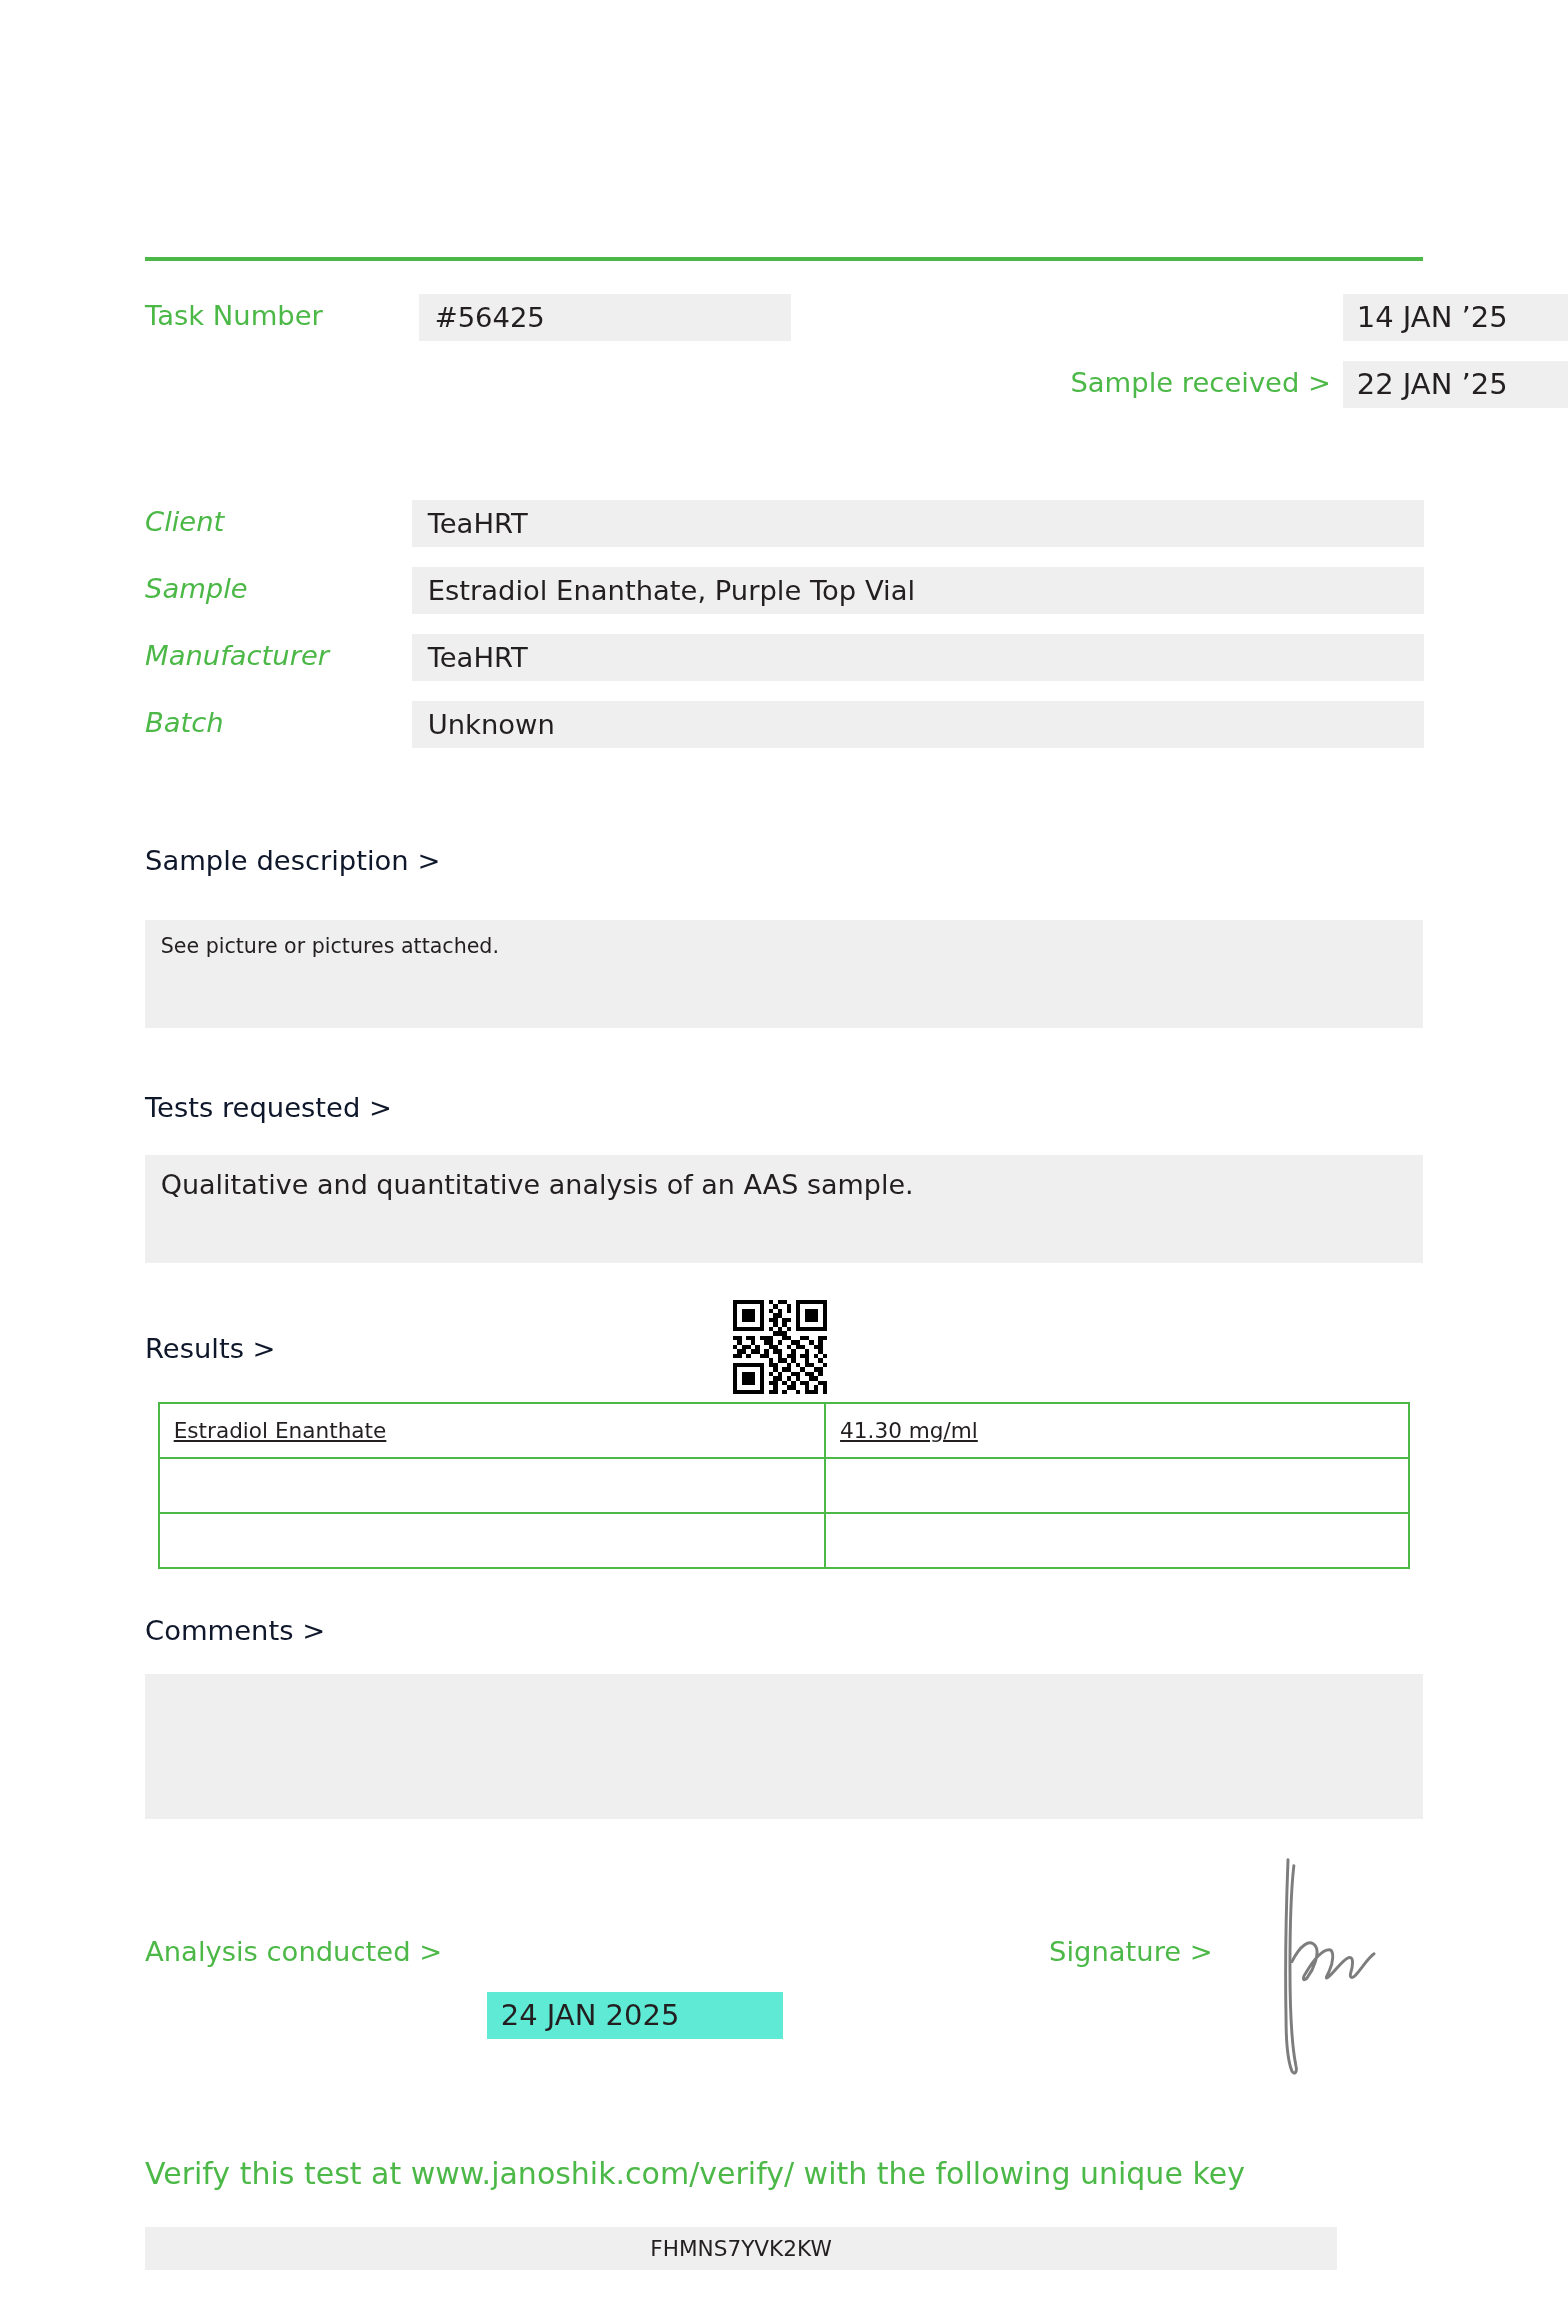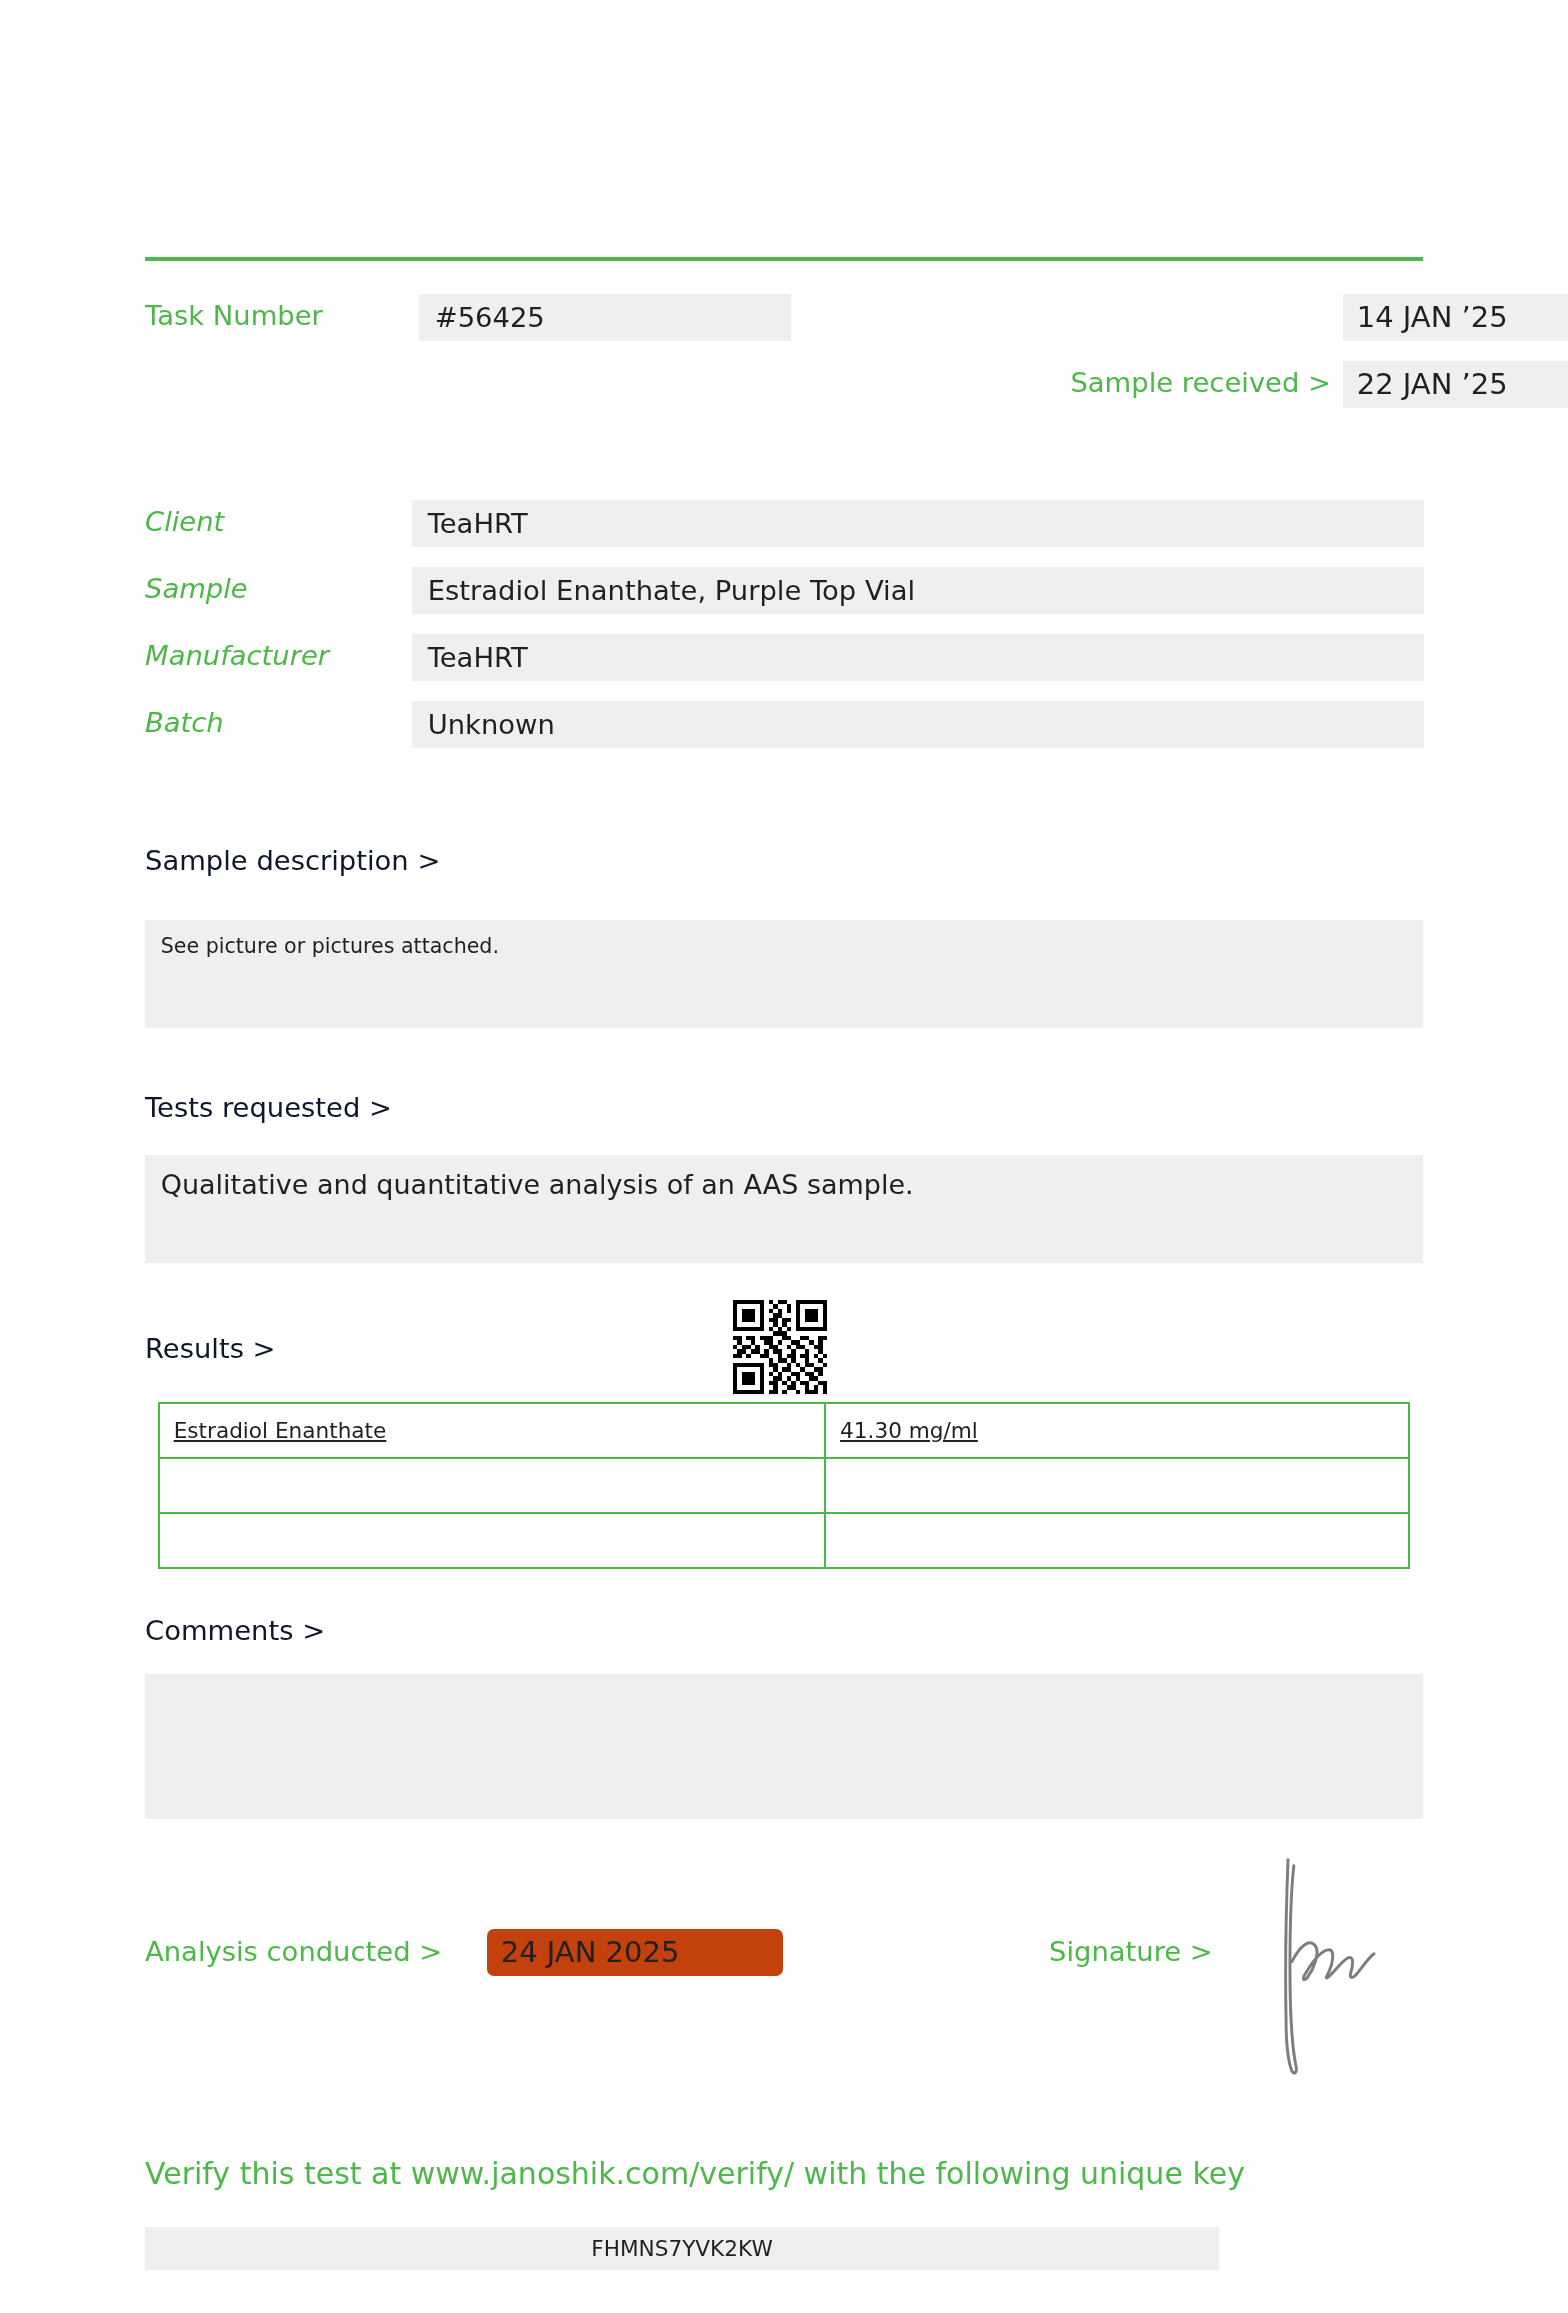--- a/index.html
+++ b/index.html
@@ -262,29 +262,28 @@
   .analysis-label {
     position: absolute;
     left: 145px;
     top: 1936px;
     color: #4cb847;
     font-size: 27.4px;
   }
   .analysis-value {
     position: absolute;
     left: 487px;
-    top: 1929px;
+    top: 1992px;
     width: 296px;
     height: 47px;
-    background: #c2410c;
+    background: #5eead4;
     font-size: 29px;
     line-height: 47px;
     padding-left: 13.7px;
     box-sizing: border-box;
-    border-radius: 7px;
   }
   .sig-label {
     position: absolute;
     left: 1049px;
     top: 1936px;
     color: #4cb847;
     font-size: 27.4px;
   }
   .signature {
     position: absolute;
@@ -302,21 +301,21 @@
     width: 1278px;
     text-align: left;
     color: #4cb847;
     font-size: 30px;
     white-space: nowrap;
   }
   .key-box {
     position: absolute;
     left: 145px;
     top: 2227px;
-    width: 1074px;
+    width: 1192px;
     height: 43px;
     background: #efefef;
     font-size: 21.6px;
     line-height: 43px;
     text-align: center;
     color: #231f20;
   }
 </style>
 </head>
 <body>

